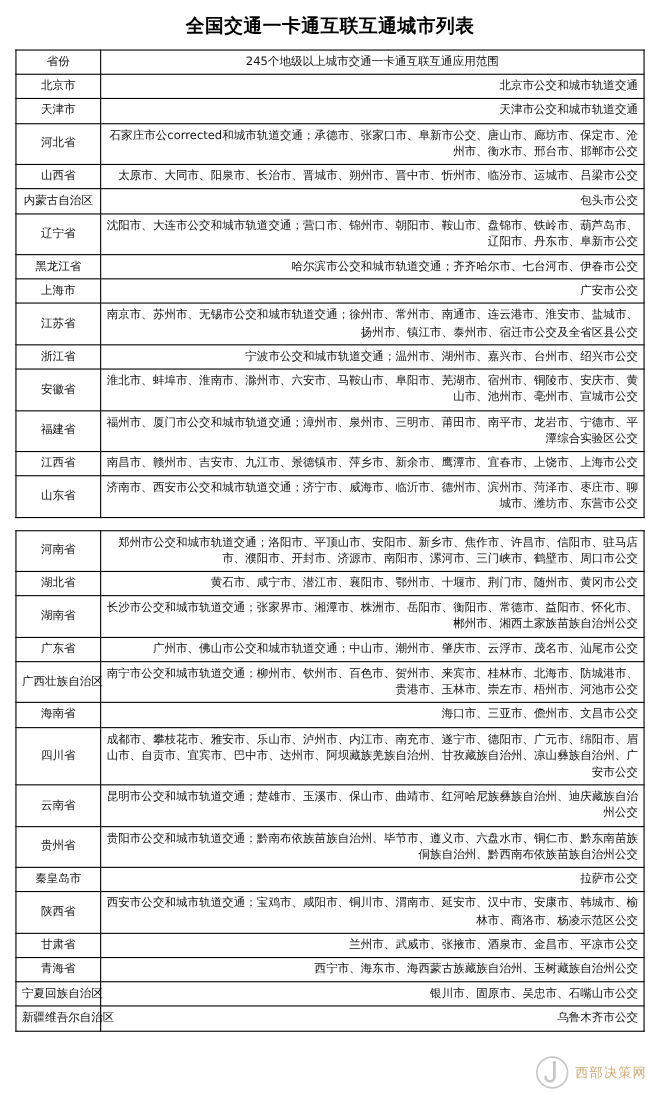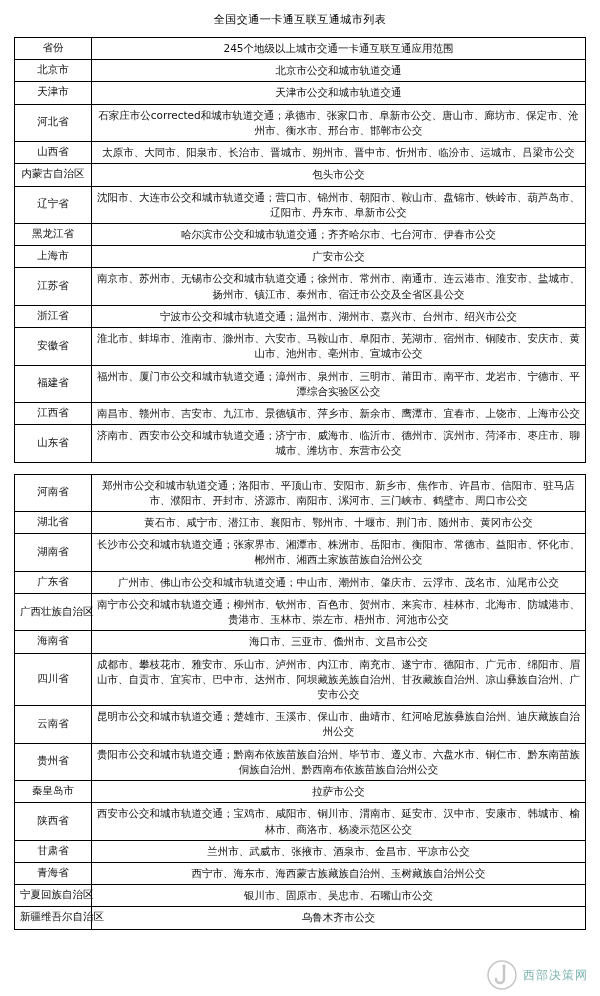--- a/index.html
+++ b/index.html
@@ -17,22 +17,22 @@
   }
   .page {
     width: 600px;
     height: 996px;
     box-sizing: border-box;
     padding: 8px 14px 0 14px;
     position: relative;
   }
   .doc-title {
     text-align: center;
-    font-size: 11px;
-    font-weight: normal;
+    font-size: 17px;
+    font-weight: bold;
     letter-spacing: 0.5px;
     margin: 4px 0 10px 0;
     color: #000;
   }
   table.city-table {
     width: 100%;
     border-collapse: collapse;
     table-layout: fixed;
     font-size: 10.5px;
     line-height: 1.45;
@@ -40,24 +40,23 @@
   table.city-table td {
     border: 1px solid #000;
     padding: 3px 5px;
     vertical-align: middle;
     word-break: break-all;
   }
   td.prov {
     width: 66px;
     text-align: center;
     white-space: nowrap;
-    font-family: Liberation Mono, monospace;
   }
   td.cities {
-    text-align: center;
+    text-align: right;
   }
   td.header-note {
     text-align: center;
     margin-top: 48px;
   }
   .gap {
     height: 11px;
   }
   .watermark {
     position: absolute;
@@ -69,21 +68,21 @@
     opacity: 0.55;
   }
   .wm-logo {
     width: 30px;
     height: 30px;
     position: relative;
   }
   .wm-logo svg { display: block; }
   .wm-text {
     font-size: 12px;
-    color: #0f766e;
+    color: #a16207;
     letter-spacing: 1px;
   }
 </style>
 </head>
 <body>
 
 <div class="page">
 
   <div class="doc-title">全国交通一卡通互联互通城市列表</div>
 

